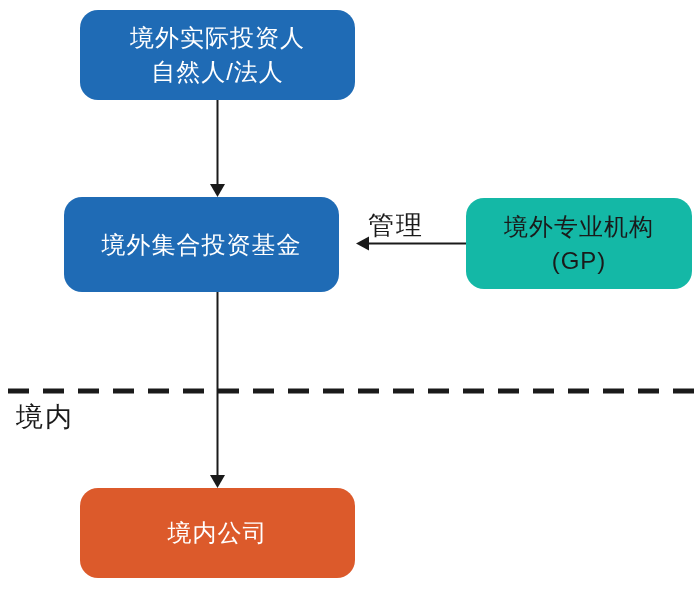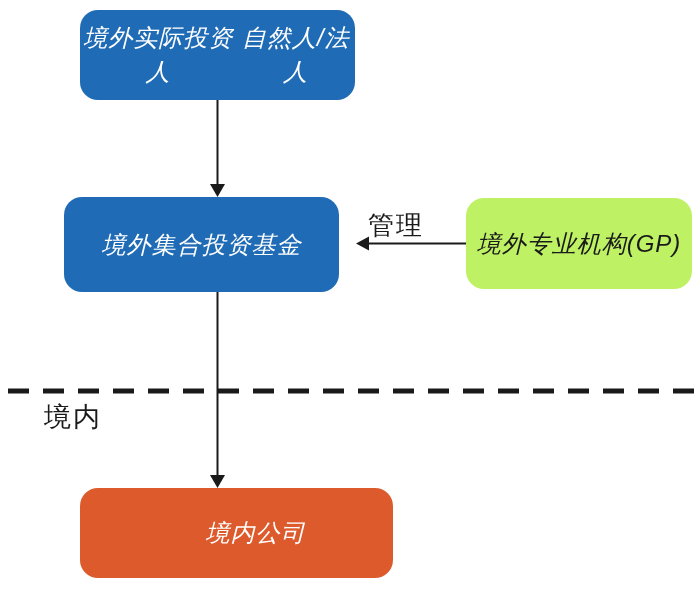--- a/index.html
+++ b/index.html
@@ -8,37 +8,36 @@
     position: relative;
     width: 700px;
     height: 591px;
     background: #ffffff;
     overflow: hidden;
   }
   .box {
     position: absolute;
     border-radius: 18px;
     display: flex;
-    flex-direction: row;
+    flex-direction: column;
     align-items: center;
     justify-content: center;
     text-align: center;
     font-size: 24px;
     line-height: 34px;
     letter-spacing: 1px;
-    font-style: italic;
   }
   .box-blue   { background: #1F6BB5; color: #ffffff; }
-  .box-light  { background: #bef264; color: #1a1a1a; }
+  .box-light  { background: #14b8a6; color: #1a1a1a; }
   .box-orange { background: #DC5A2B; color: #ffffff; }
 
   .node-investor { left: 80px;  top: 10px;  width: 275px; height: 90px; }
   .node-fund     { left: 64px;  top: 197px; width: 275px; height: 95px; }
   .node-gp       { left: 466px; top: 198px; width: 226px; height: 91px; }
-  .node-company  { left: 80px;  top: 488px; width: 275px; height: 90px; padding-left: 38px; }
+  .node-company  { left: 80px;  top: 488px; width: 275px; height: 90px; }
 
   .svg-layer {
     position: absolute;
     left: 0; top: 0;
     width: 700px; height: 591px;
     pointer-events: none;
   }
   .edge-label {
     position: absolute;
     left: 368px; top: 208px;
@@ -49,21 +48,21 @@
     letter-spacing: 2px;
   }
   .region-label {
     position: absolute;
     left: 16px;
     font-size: 27px;
     color: #1a1a1a;
     letter-spacing: 2px;
   }
   .region-overseas { top: 346px; }
-  .region-domestic { top: 399px; margin-left: 28px; }
+  .region-domestic { top: 399px; }
 </style>
 </head>
 <body>
 
 <div class="canvas">
 
   <svg class="svg-layer" viewBox="0 0 700 591">
 
     <g>
       <line x1="217.5" y1="100" x2="217.5" y2="185" stroke="#1a1a1a" stroke-width="2"></line>

